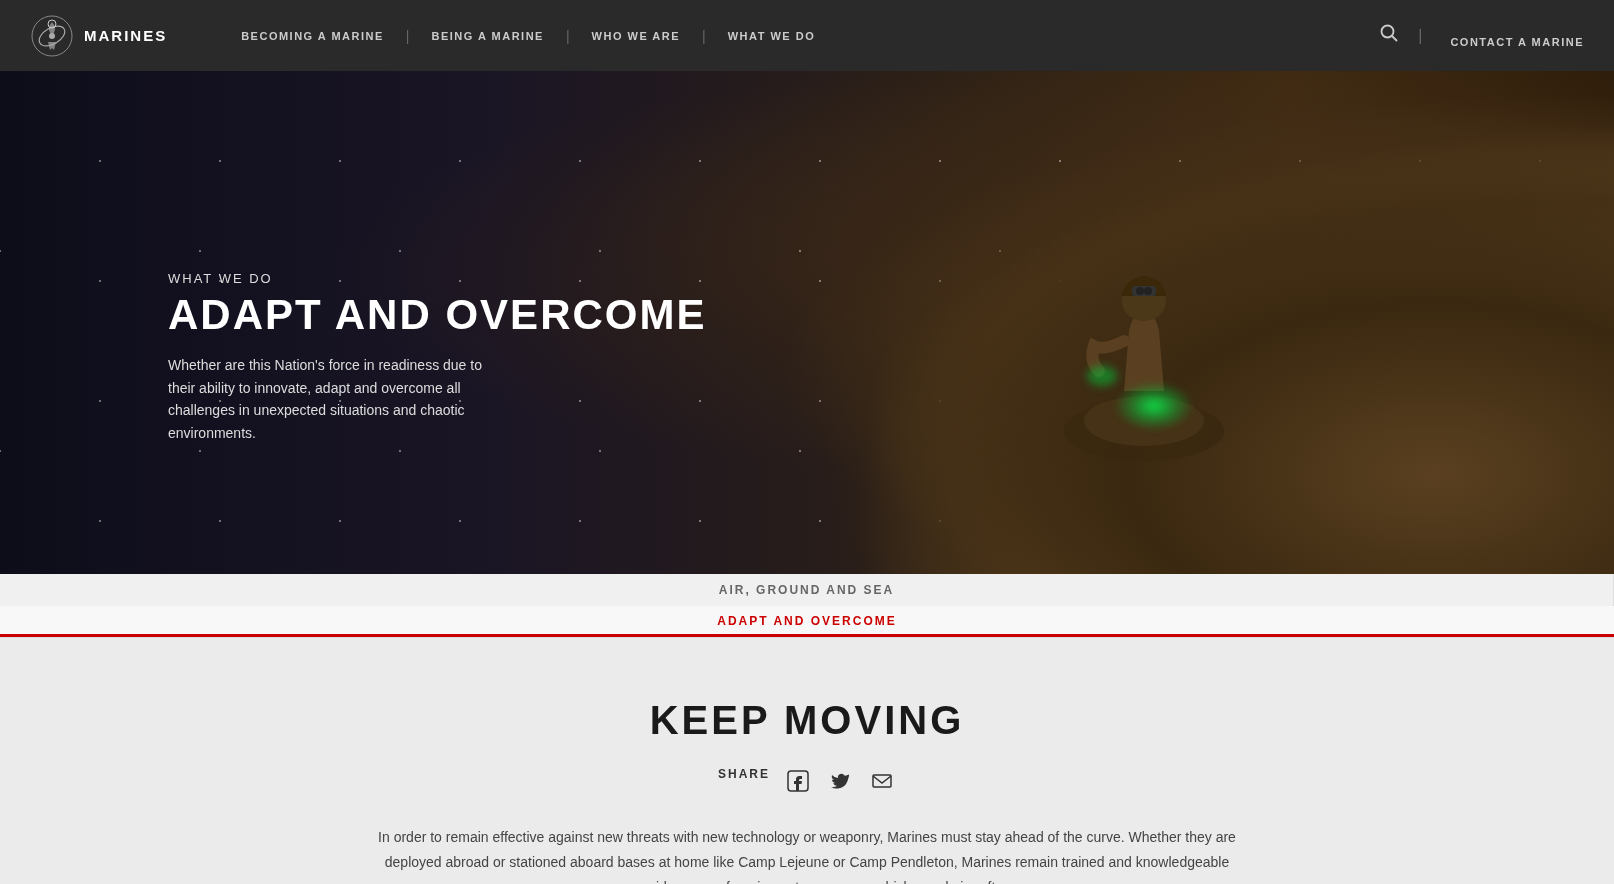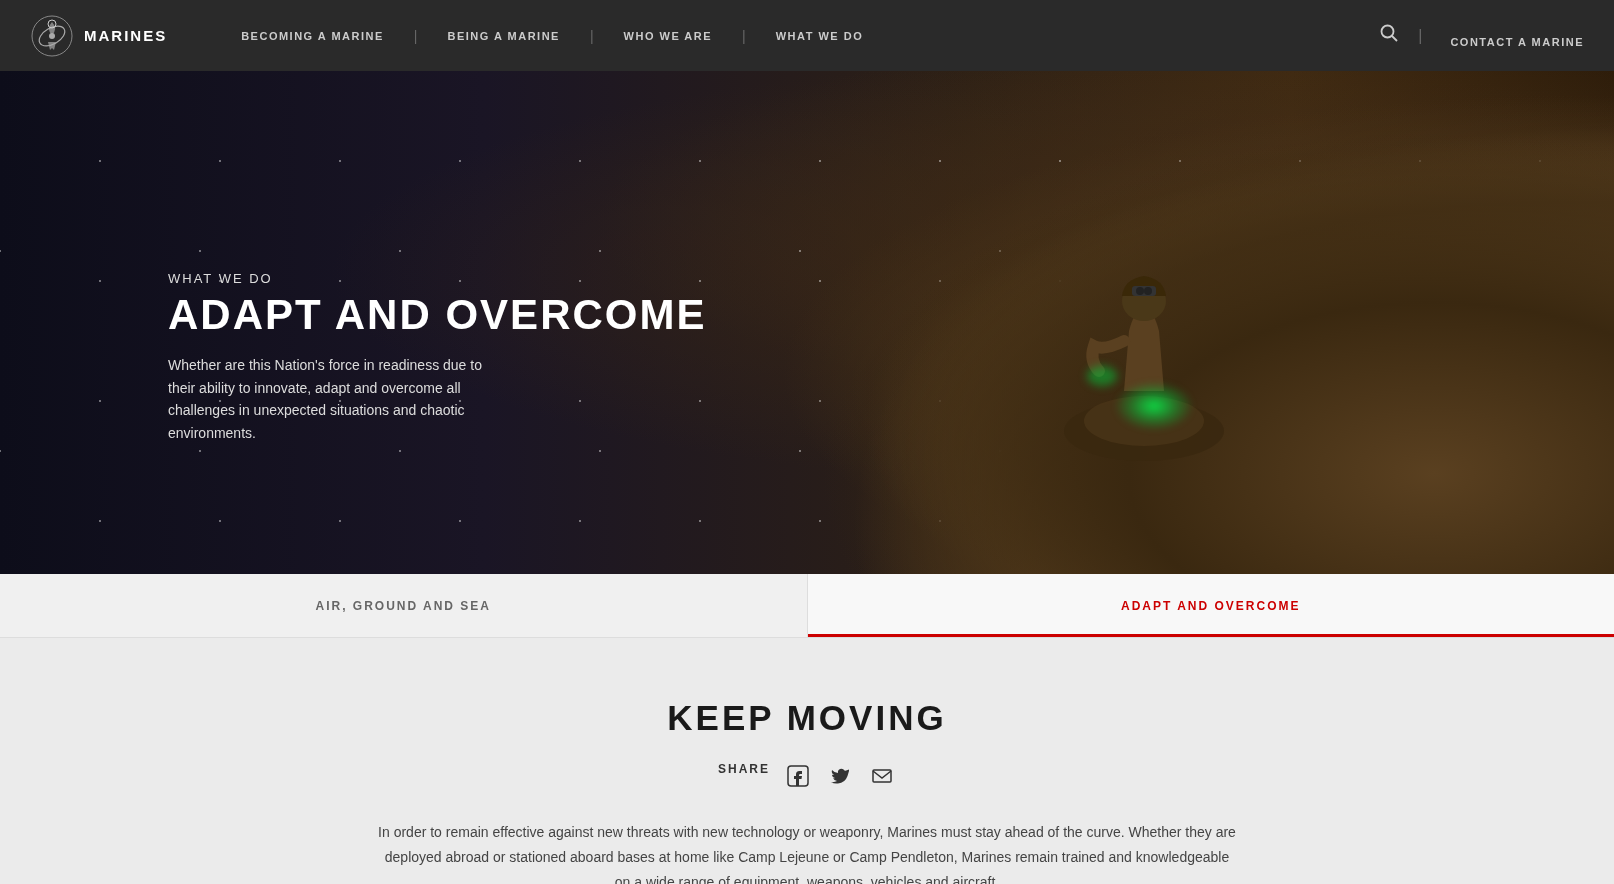--- a/index.html
+++ b/index.html
@@ -34,21 +34,21 @@
     .logo-text {
       color: #ffffff;
       font-size: 15px;
       font-weight: bold;
       letter-spacing: 2px;
     }
     .main-nav {
       display: flex;
       align-items: center;
       margin-left: 40px;
-      gap: 8px;
+      gap: 0;
     }
     .nav-item {
       color: #cccccc;
       font-size: 11px;
       letter-spacing: 1.5px;
       text-transform: uppercase;
       font-weight: bold;
       padding: 0 22px;
       cursor: pointer;
       text-decoration: none;
@@ -174,20 +174,21 @@
       border-radius: 50%;
       filter: blur(3px);
     }
 
     
     .tabs-bar {
       background: #f0f0f0;
       display: flex;
       border-bottom: 1px solid #ddd;
       height: 64px;
+      flex-direction: column;
     }
     .tab-item {
       flex: 1;
       display: flex;
       align-items: center;
       justify-content: center;
       font-size: 12px;
       font-weight: bold;
       letter-spacing: 2px;
       text-transform: uppercase;
@@ -221,21 +222,21 @@
       display: flex;
       flex-direction: column;
       align-items: center;
     }
     .content-inner {
       max-width: 860px;
       width: 100%;
       text-align: center;
     }
     .content-title {
-      font-size: 35px;
+      font-size: 40px;
       font-weight: 900;
       text-transform: uppercase;
       letter-spacing: 3px;
       color: #1a1a1a;
       margin-bottom: 24px;
     }
     .share-row {
       display: flex;
       align-items: flex-start;
       justify-content: center;

